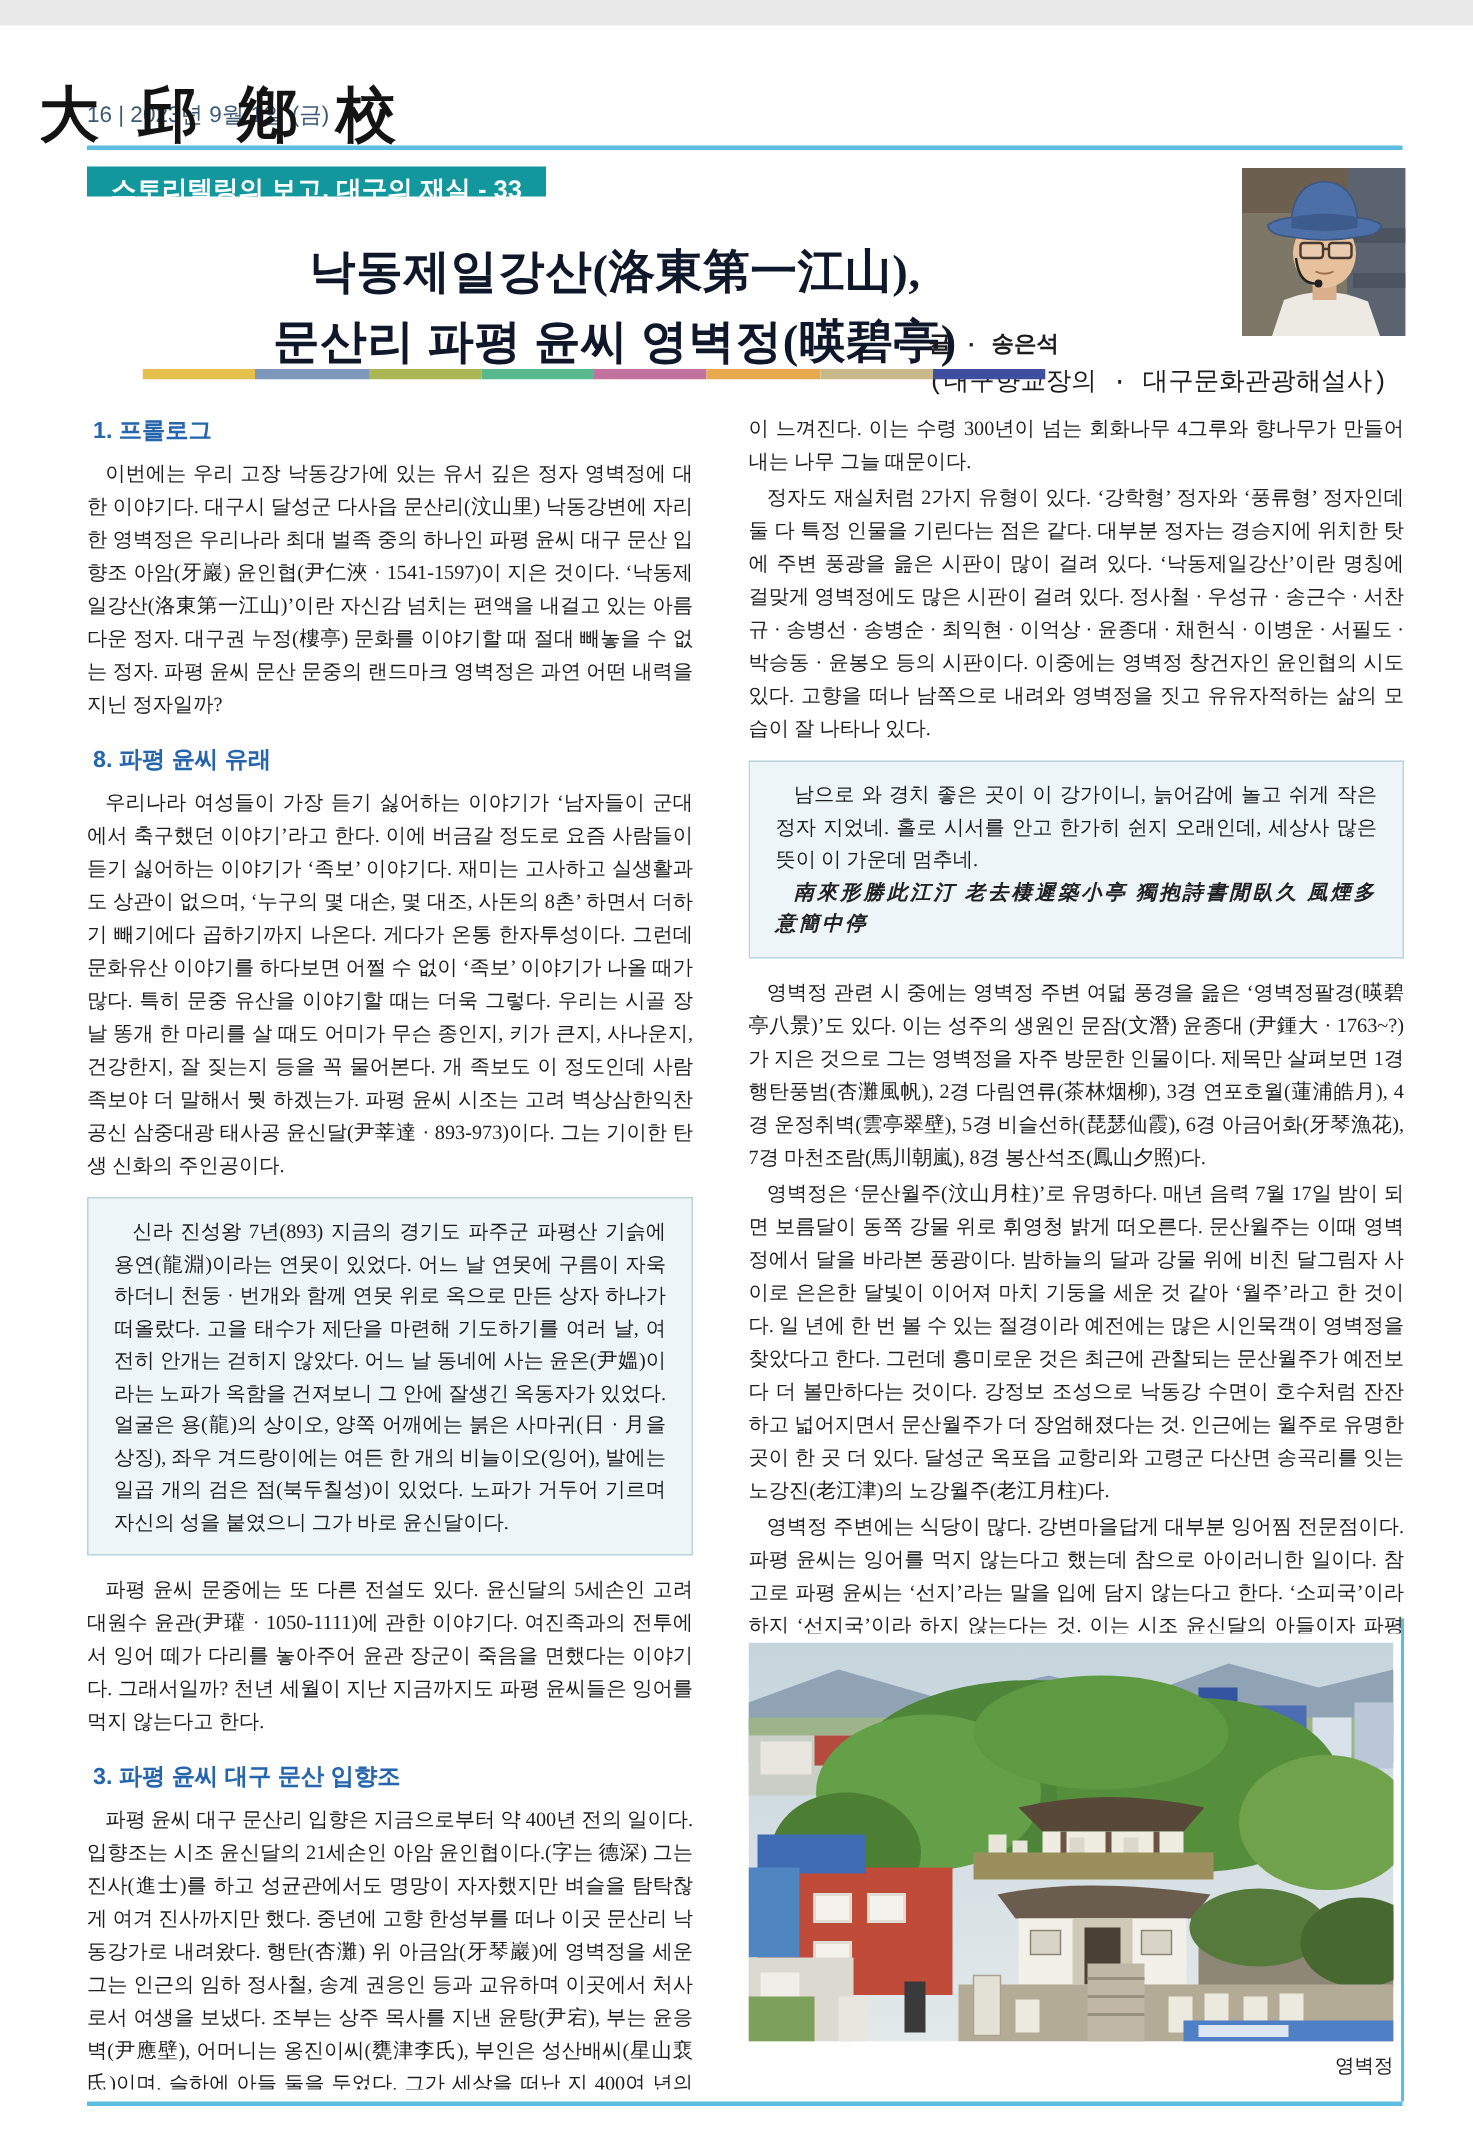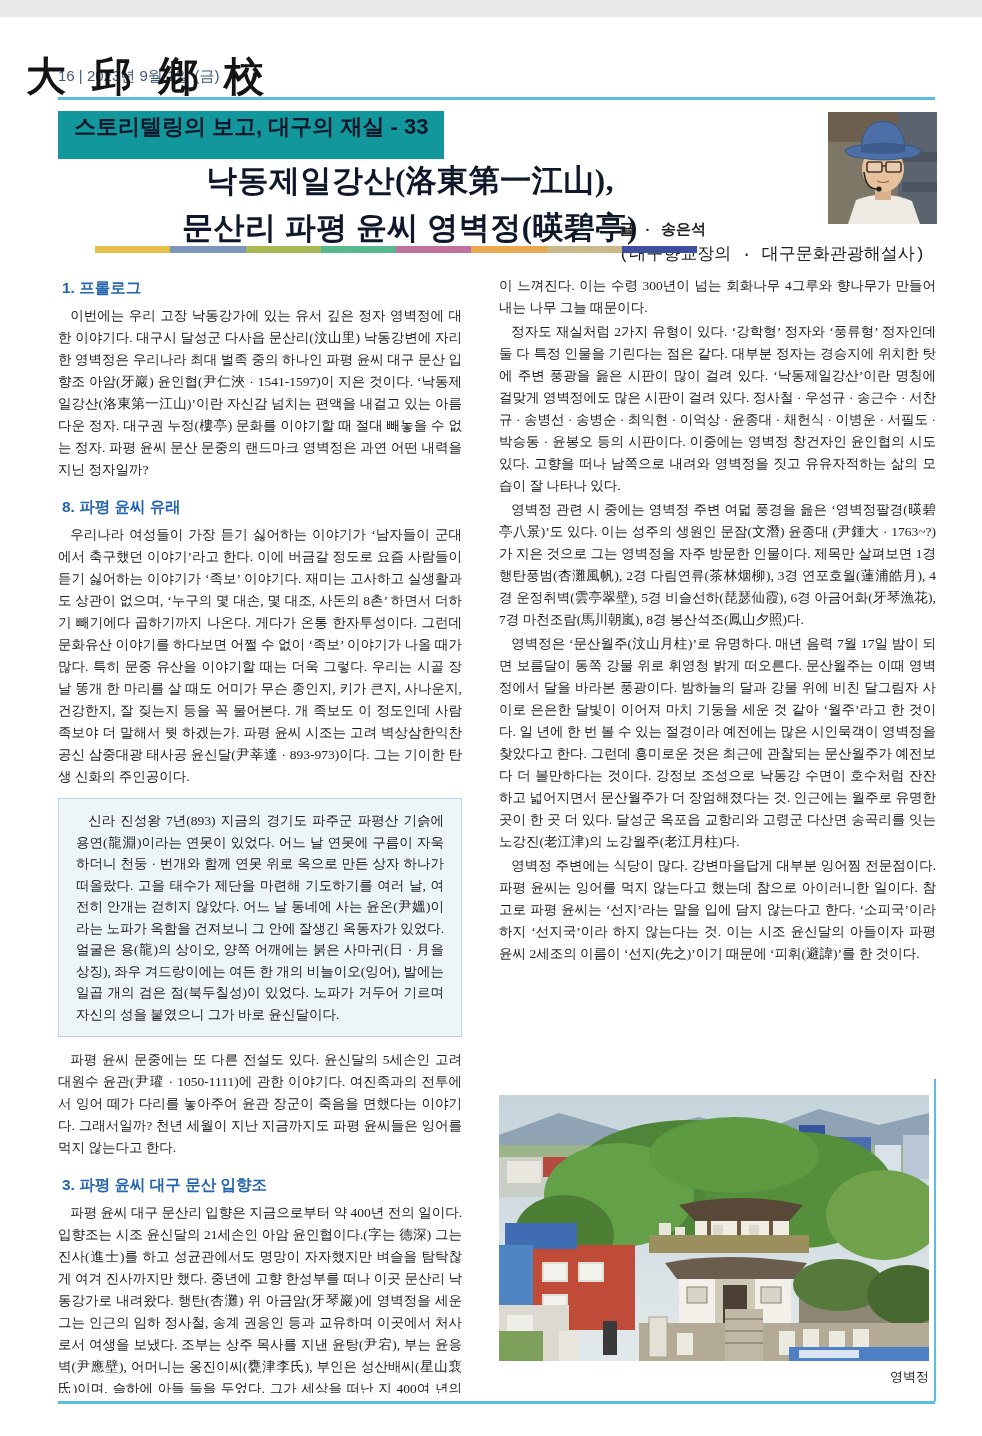--- a/index.html
+++ b/index.html
@@ -7,23 +7,23 @@
         font-family:"Liberation Serif",serif;color:#1d1d1f;overflow:hidden}
 
   
   .page-info{position:absolute;left:58px;top:50px;font-size:15px;color:#3d5a74;
              font-family:"Liberation Sans",sans-serif}
   .masthead{position:absolute;left:0;right:0;top:32px;text-align:left;
             font-family:"DejaVu Serif",serif;font-size:40px;font-weight:bold;
             letter-spacing:26px;color:#141414;text-indent:26px}
   .header-rule{position:absolute;left:58px;width:877px;top:80px;height:3px;background:var(--rule)}
 
-  .series-banner{position:absolute;left:58px;top:94px;height:48px;line-height:32px;
-                 padding:0 16px;background:var(--teal);color:#0f172a;
-                 font-family:"Liberation Sans",sans-serif;font-weight:bold;font-size:22px}
+  .series-banner{position:absolute;left:58px;top:94px;height:20px;line-height:32px;
+                 padding:0 16px;background:var(--teal);color:#ffffff;
+                 font-family:"Liberation Sans",sans-serif;font-weight:bold;font-size:17px}
 
   .title{position:absolute;left:105px;top:140px;width:610px;text-align:center;
          font-size:31px;line-height:47px;font-weight:600;letter-spacing:.5px;color:#0f172a}
 
   .author-photo{position:absolute;left:828px;top:95px;width:109px;height:112px;display:block}
   .byline{position:absolute;right:57px;top:203px;font-family:Liberation Mono, monospace}
   .byline .author{font-size:15px;font-weight:bold}
   .byline .role{font-size:17px;margin-top:3px}
 
   .title-strip{position:absolute;left:95px;top:229px;width:602px;height:7px;display:flex;overflow:hidden}
@@ -121,20 +121,24 @@
 
     <div class="sec">3. 파평 윤씨 대구 문산 입향조</div>
     <p>파평 윤씨 대구 문산리 입향은 지금으로부터 약 400년 전의 일이다. 입향조는 시조 윤신달의 21세손인 아암 윤인협이다.(字는 德深) 그는 진사(進士)를 하고 성균관에서도 명망이 자자했지만 벼슬을 탐탁찮게 여겨 진사까지만 했다. 중년에 고향 한성부를 떠나 이곳 문산리 낙동강가로 내려왔다. 행탄(杏灘) 위 아금암(牙琴巖)에 영벽정을 세운 그는 인근의 임하 정사철, 송계 권응인 등과 교유하며 이곳에서 처사로서 여생을 보냈다. 조부는 상주 목사를 지낸 윤탕(尹宕), 부는 윤응벽(尹應壁), 어머니는 옹진이씨(甕津李氏), 부인은 성산배씨(星山裵氏)이며, 슬하에 아들 둘을 두었다. 그가 세상을 떠난 지 400여 년의 세월이 흘렀고 지금 문산리에는 그의 후손들이 집성촌을 이루고 있다.</p>
 
   </div>
 
   <div class="col col-right">
     <p class="noindent">이 느껴진다. 이는 수령 300년이 넘는 회화나무 4그루와 향나무가 만들어 내는 나무 그늘 때문이다.</p>
     <p>정자도 재실처럼 2가지 유형이 있다. ‘강학형’ 정자와 ‘풍류형’ 정자인데 둘 다 특정 인물을 기린다는 점은 같다. 대부분 정자는 경승지에 위치한 탓에 주변 풍광을 읊은 시판이 많이 걸려 있다. ‘낙동제일강산’이란 명칭에 걸맞게 영벽정에도 많은 시판이 걸려 있다. 정사철 · 우성규 · 송근수 · 서찬규 · 송병선 · 송병순 · 최익현 · 이억상 · 윤종대 · 채헌식 · 이병운 · 서필도 · 박승동 · 윤봉오 등의 시판이다. 이중에는 영벽정 창건자인 윤인협의 시도 있다. 고향을 떠나 남쪽으로 내려와 영벽정을 짓고 유유자적하는 삶의 모습이 잘 나타나 있다.</p>
 
+    <div class="quote-box">
+      <p>남으로 와 경치 좋은 곳이 이 강가이니, 늙어감에 놀고 쉬게 작은 정자 지었네. 홀로 시서를 안고 한가히 쉰지 오래인데, 세상사 많은 뜻이 이 가운데 멈추네.</p>
+      <p class="poem-hanja">南來形勝此江汀 老去棲遲築小亭 獨抱詩書閒臥久 風煙多意簡中停</p>
+    </div>
 
     <p>영벽정 관련 시 중에는 영벽정 주변 여덟 풍경을 읊은 ‘영벽정팔경(暎碧亭八景)’도 있다. 이는 성주의 생원인 문잠(文潛) 윤종대 (尹鍾大 · 1763~?)가 지은 것으로 그는 영벽정을 자주 방문한 인물이다. 제목만 살펴보면 1경 행탄풍범(杏灘風帆), 2경 다림연류(茶林烟柳), 3경 연포호월(蓮浦皓月), 4경 운정취벽(雲亭翠壁), 5경 비슬선하(琵瑟仙霞), 6경 아금어화(牙琴漁花), 7경 마천조람(馬川朝嵐), 8경 봉산석조(鳳山夕照)다.</p>
 
     <p>영벽정은 ‘문산월주(汶山月柱)’로 유명하다. 매년 음력 7월 17일 밤이 되면 보름달이 동쪽 강물 위로 휘영청 밝게 떠오른다. 문산월주는 이때 영벽정에서 달을 바라본 풍광이다. 밤하늘의 달과 강물 위에 비친 달그림자 사이로 은은한 달빛이 이어져 마치 기둥을 세운 것 같아 ‘월주’라고 한 것이다. 일 년에 한 번 볼 수 있는 절경이라 예전에는 많은 시인묵객이 영벽정을 찾았다고 한다. 그런데 흥미로운 것은 최근에 관찰되는 문산월주가 예전보다 더 볼만하다는 것이다. 강정보 조성으로 낙동강 수면이 호수처럼 잔잔하고 넓어지면서 문산월주가 더 장엄해졌다는 것. 인근에는 월주로 유명한 곳이 한 곳 더 있다. 달성군 옥포읍 교항리와 고령군 다산면 송곡리를 잇는 노강진(老江津)의 노강월주(老江月柱)다.</p>
     <p>영벽정 주변에는 식당이 많다. 강변마을답게 대부분 잉어찜 전문점이다. 파평 윤씨는 잉어를 먹지 않는다고 했는데 참으로 아이러니한 일이다. 참고로 파평 윤씨는 ‘선지’라는 말을 입에 담지 않는다고 한다. ‘소피국’이라 하지 ‘선지국’이라 하지 않는다는 것. 이는 시조 윤신달의 아들이자 파평 윤씨 2세조의 이름이 ‘선지(先之)’이기 때문에 ‘피휘(避諱)’를 한 것이다.</p>
   </div>
 
   <figure class="photo-fig">
     <svg width="430" height="266" viewBox="0 0 430 266">
       <defs>

